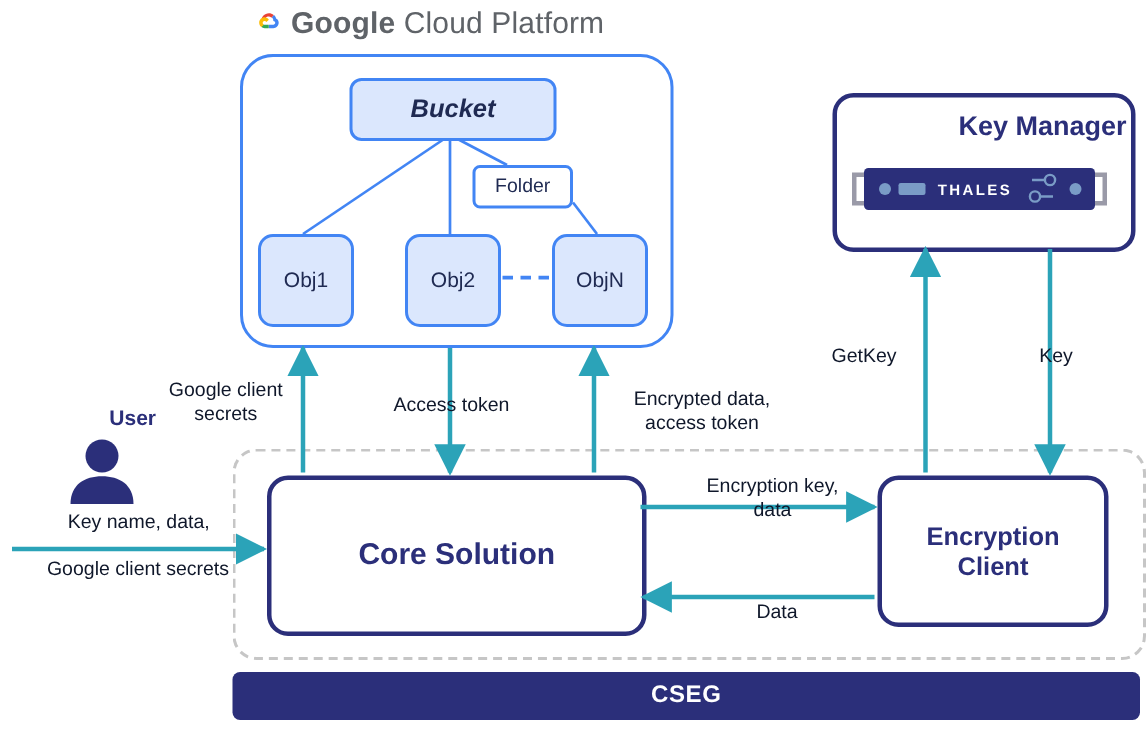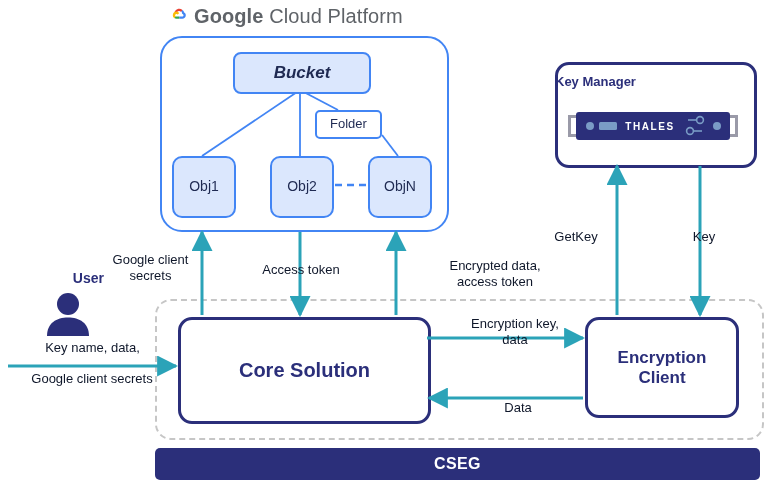--- a/index.html
+++ b/index.html
@@ -33,21 +33,21 @@
   #node-obj2{left:270px;top:156px;width:60px;height:58px;border-radius:10px;font-size:14px;}
   #node-objn{left:368px;top:156px;width:60px;height:58px;border-radius:10px;font-size:14px;}
 
   #bucket-tree{left:160px;top:36px;width:285px;height:192px;}
 
   
   #km-box{
     left:555px;top:62px;width:196px;height:100px;
     border:3px solid #2b2f7a;border-radius:14px;background:#ffffff;
   }
-  #km-title{left:555px;top:74px;width:196px;text-align:left;font-size:13px;font-weight:bold;color:#2b2f7a;}
+  #km-title{left:555px;top:74px;width:196px;text-align:right;font-size:18px;font-weight:bold;color:#2b2f7a;}
   #km-device{left:568px;top:112px;width:170px;height:28px;}
 
   
   #cseg-region{
     left:155px;top:299px;width:605px;height:137px;
     border:2px dashed #c6c6c6;border-radius:16px;background:transparent;
   }
 
   .navy-node{
     position:absolute;background:#ffffff;border:3px solid #2b2f7a;border-radius:14px;
@@ -65,21 +65,21 @@
   }
 
   
   #user-label{left:34px;top:270px;width:70px;text-align:right;font-size:14px;font-weight:bold;color:#2b2f7a;}
   #user-icon{left:44px;top:292px;width:48px;height:44px;}
 
   
   .edge-label{position:absolute;font-size:13px;color:#0f172a;text-align:center;line-height:1.25;}
   #lbl-google-secrets{left:98px;top:252px;width:105px;}
   #lbl-access-token{left:240px;top:262px;width:122px;}
-  #lbl-enc-data{left:398px;top:258px;width:140px;padding-left:27px;}
+  #lbl-enc-data{left:398px;top:258px;width:140px;}
   #lbl-getkey{left:540px;top:229px;width:72px;}
   #lbl-key{left:678px;top:229px;width:52px;}
   #lbl-enckey-data{left:440px;top:316px;width:150px;}
   #lbl-data{left:448px;top:400px;width:140px;}
   #lbl-keyname{left:10px;top:340px;width:165px;}
   #lbl-gcs-in{left:2px;top:371px;width:180px;}
 
   svg{display:block;overflow:visible;}
   #arrows{left:0;top:0;width:765px;height:499px;pointer-events:none;}
 </style>

